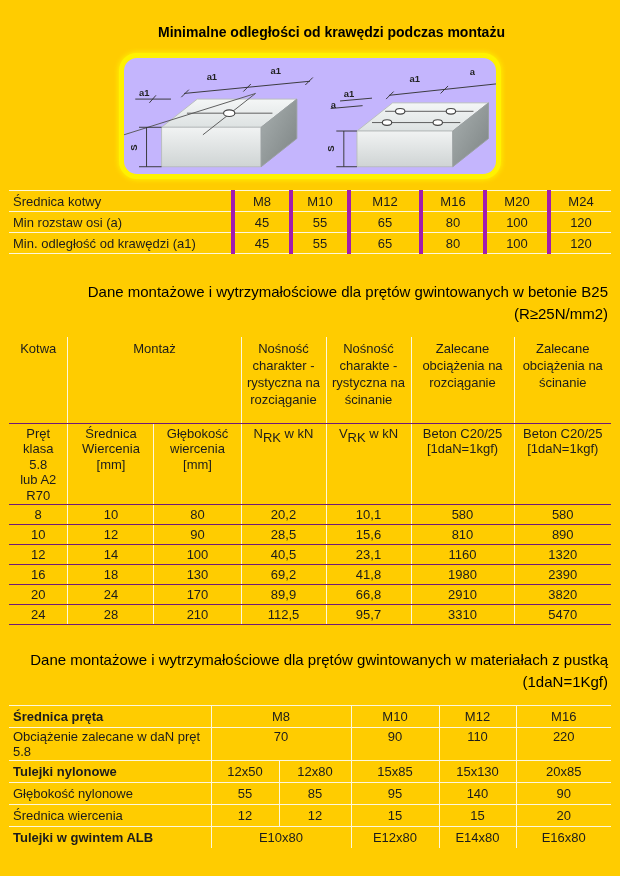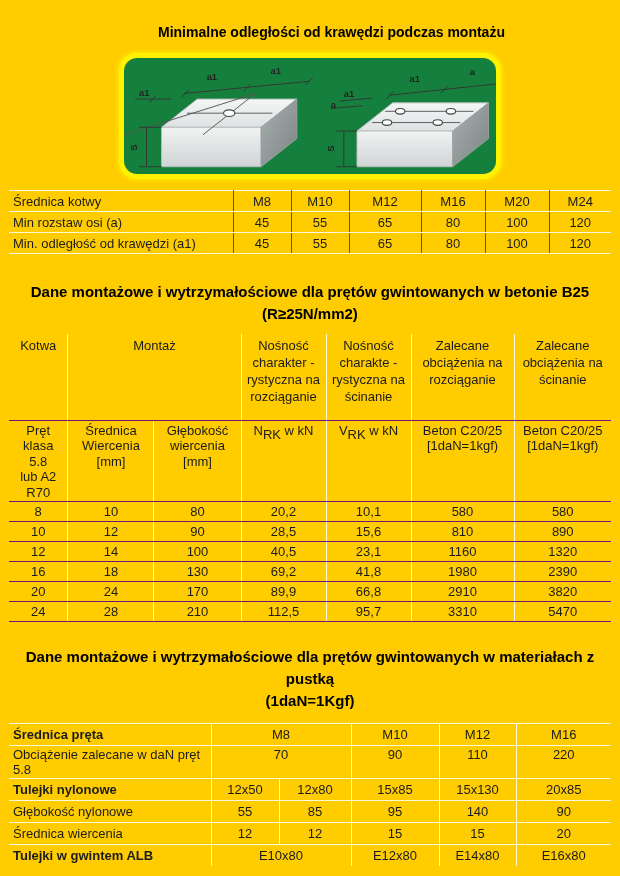--- a/index.html
+++ b/index.html
@@ -9,45 +9,45 @@
     font-family:"Liberation Sans",sans-serif;
     color:#1c1c1c;
     -webkit-font-smoothing:antialiased;
   }
   .title-main{
     text-align:center;font-weight:bold;font-size:14px;color:#000;
     padding-top:24px;margin:0;padding-left:43px;
   }
   .figure-wrap{
     width:372px;height:116px;margin:13px auto 0;
-    background:#15803d;border:5px solid #FFF200;border-radius:18px;
+    background:#c4b5fd;border:5px solid #FFF200;border-radius:18px;
     box-shadow:0 0 5px 1px rgba(255,242,0,.9);
     display:flex;align-items:center;justify-content:center;
   }
   .section-title{
-    text-align:center;font-weight:bold;font-size:15px;color:#000;
-    margin:4px;line-height:1.45;
+    text-align:right;font-weight:normal;font-size:15px;color:#000;
+    margin:12px;line-height:1.45;
   }
   .st2{margin-top:27px;}
   .st3{margin-top:24px;}
   table{
     border-collapse:collapse;table-layout:fixed;
     width:602px;margin:0 auto;font-size:13px;color:#1c1c1c;
   }
   td{padding:1px 4px;font-weight:normal;vertical-align:middle;}
   .ctr{text-align:center;}
   .lft{text-align:left;}
   .top{vertical-align:top;}
   .pre{white-space:pre-line;}
   .b{font-weight:bold;}
   sub{font-size:13px;}
 
   
   .t1{margin-top:11px;}
-  .t1 td{border-right:1px solid #a21caf;border-bottom:1px solid #FDF7DC;height:18px;}
+  .t1 td{border-right:4px solid #a21caf;border-bottom:1px solid #FDF7DC;height:18px;}
   .t1 td:last-child{border-right:none;}
   .t1 tr:first-child td{border-top:1px solid #FDF7DC;}
 
   
   .t2{margin-top:9px;}
   .t2 td{border-right:1px solid #FDF7DC;border-bottom:1px solid #701a75;}
   .t2 td:last-child{border-right:none;}
   .t2 tr.gh td{height:82px;line-height:17px;padding-top:3px;}
   .t2 tr.sh td{height:62px;line-height:15.5px;padding-top:2px;}
   .t2 tr.dr td{height:17px;}

